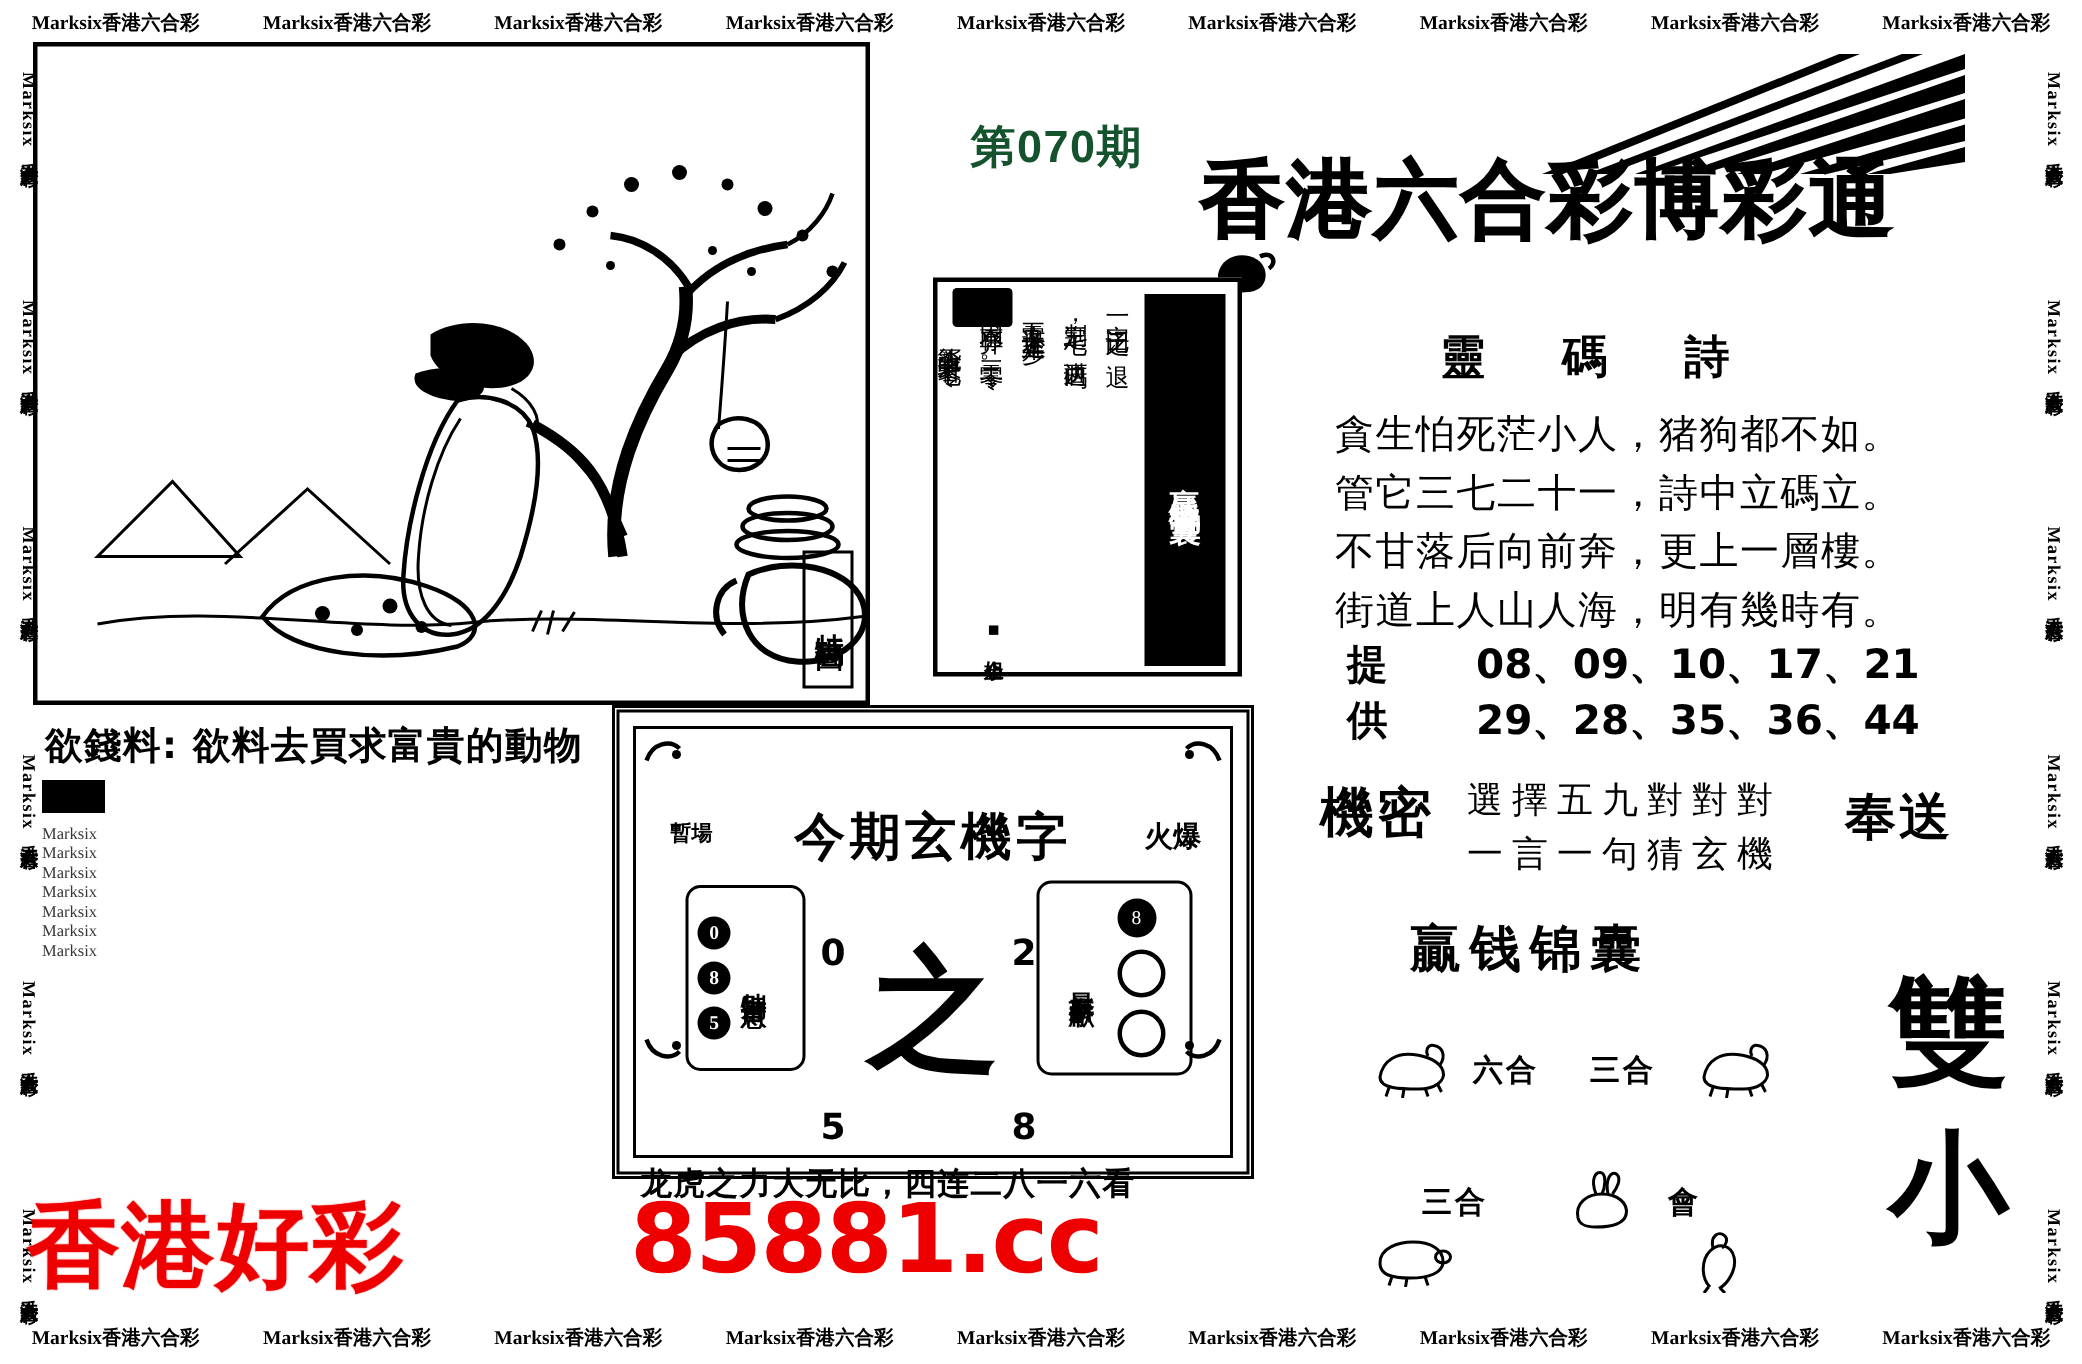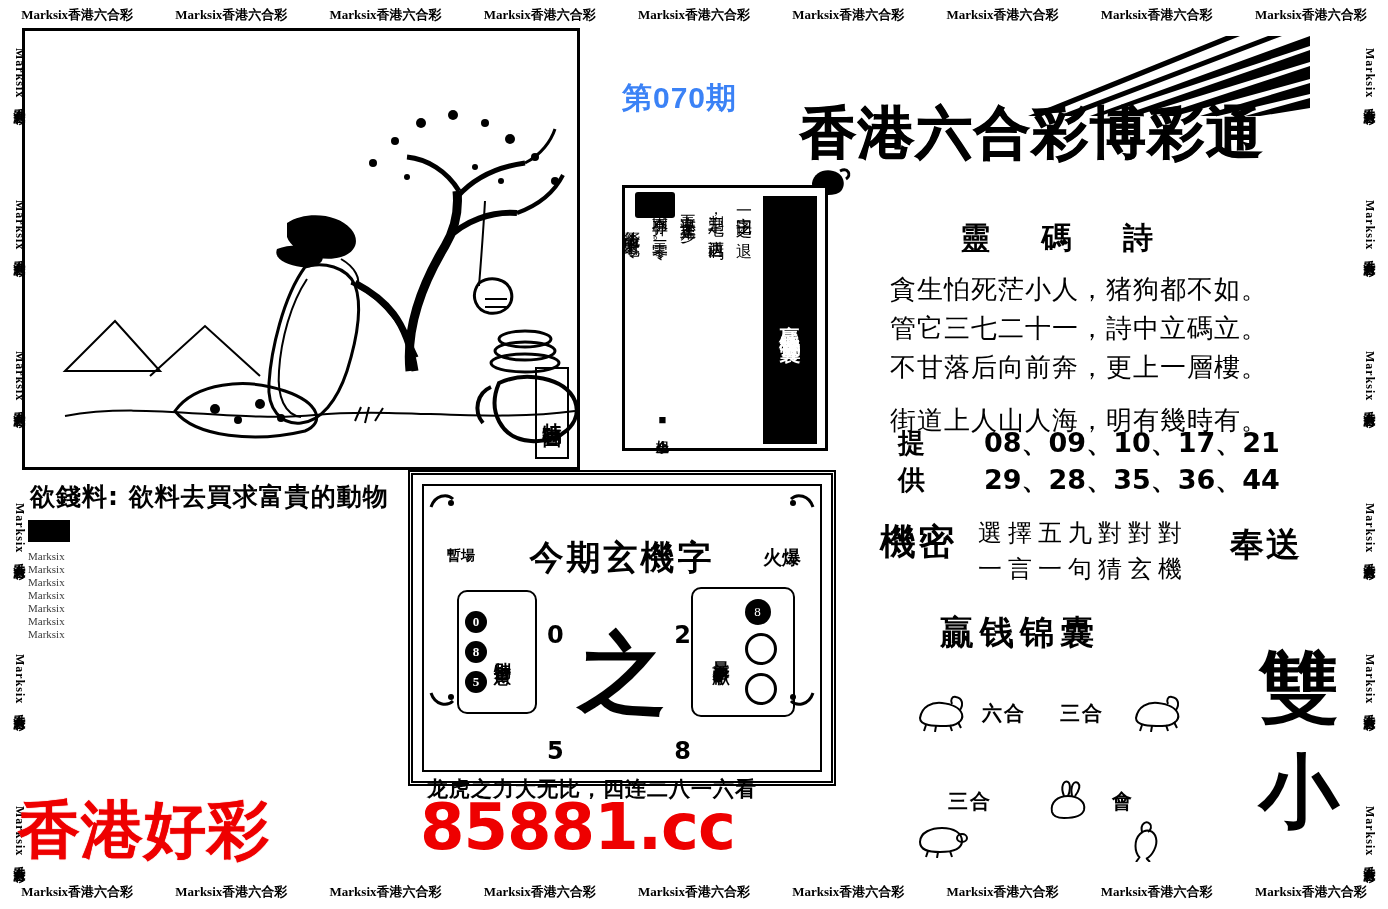--- a/index.html
+++ b/index.html
@@ -12,21 +12,21 @@
   .wm-bottom{bottom:8px;left:0;width:1388px;display:flex;justify-content:space-around;font-size:13px;font-weight:bold;}
   .wm-left{top:0;left:6px;height:909px;width:26px;display:flex;flex-direction:column;justify-content:space-around;align-items:center;}
   .wm-right{top:0;right:6px;height:909px;width:26px;display:flex;flex-direction:column;justify-content:space-around;align-items:center;}
   .wm-v{writing-mode:vertical-rl;text-orientation:mixed;font-size:12px;font-weight:bold;letter-spacing:1px;}
 
   
   .box{position:absolute;border:3px solid #000;box-sizing:border-box;}
   #leftbox{left:22px;top:28px;width:558px;height:442px;}
 
   
-  #issue{position:absolute;left:622px;top:78px;font-size:30px;font-weight:bold;color:#3b82f6;letter-spacing:1px;font-family:"Liberation Sans",sans-serif;}
+  #issue{position:absolute;left:647px;top:78px;font-size:30px;font-weight:bold;color:#14532d;letter-spacing:1px;font-family:"Liberation Sans",sans-serif;}
   #rays{position:absolute;left:790px;top:36px;width:520px;height:80px;overflow:hidden;}
   #rays svg{display:block;}
   #bigtitle{position:absolute;left:800px;top:96px;font-size:56px;font-weight:bold;letter-spacing:2px;font-family:"DejaVu Sans",sans-serif;
             -webkit-text-stroke:1px #000;}
 
   
   #drawing{position:absolute;left:30px;top:40px;width:540px;height:420px;}
   #tema-label{position:absolute;right:8px;bottom:8px;width:34px;height:92px;border:2px solid #000;box-sizing:border-box;
               display:flex;align-items:center;justify-content:center;}
   #tema-label span{writing-mode:vertical-rl;font-size:19px;font-weight:bold;letter-spacing:4px;}
@@ -41,21 +41,21 @@
   #scroll .sig:before{content:"";}
   #scroll .inkblob{position:absolute;left:10px;top:4px;width:40px;height:26px;background:#000;border-radius:3px;}
   #scroll .pot{position:absolute;right:18px;top:-22px;width:46px;height:34px;}
 
   
   #poemTitle{position:absolute;left:960px;top:218px;font-size:30px;font-weight:bold;letter-spacing:22px;}
   .poemline{position:absolute;left:890px;font-size:26px;letter-spacing:1px;white-space:nowrap;font-family:"DejaVu Serif",serif;}
   #pl1{top:272px;}
   #pl2{top:311px;}
   #pl3{top:350px;}
-  #pl4{top:389px;margin-top:14px;}
+  #pl4{top:389px;}
   .numline{position:absolute;left:898px;font-size:27px;font-weight:bold;white-space:nowrap;font-family:"DejaVu Sans",sans-serif;}
   #nlabel1{top:425px;}
   #nlabel2{top:462px;}
   .numlabel{display:inline-block;width:86px;}
 
   
   #jimi{position:absolute;left:880px;top:518px;font-size:36px;font-weight:bold;letter-spacing:2px;font-family:"DejaVu Serif",serif;}
   #jimi-col{position:absolute;left:978px;top:515px;font-size:24px;line-height:36px;letter-spacing:6px;font-family:"DejaVu Serif",serif;}
   #fengsong{position:absolute;left:1230px;top:522px;font-size:34px;font-weight:bold;letter-spacing:2px;}
 

